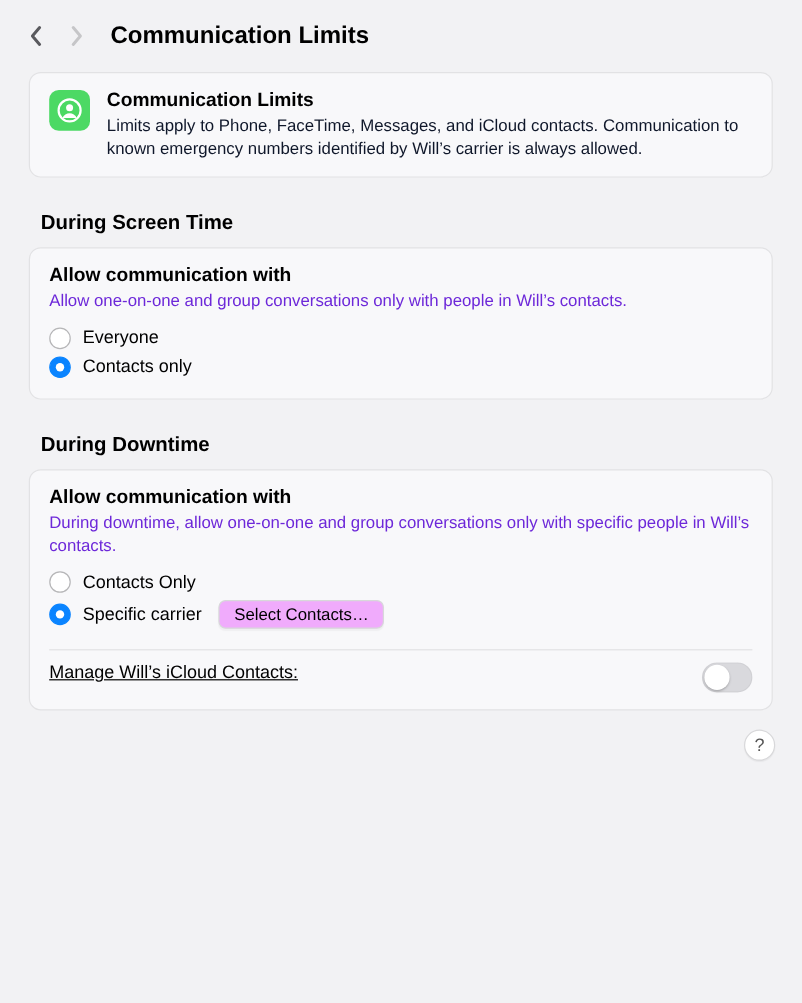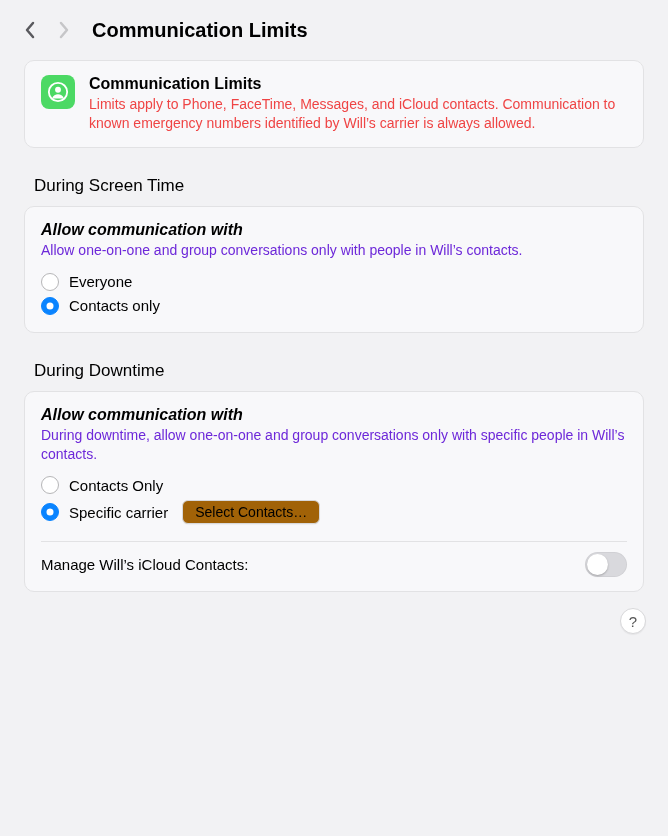--- a/index.html
+++ b/index.html
@@ -70,33 +70,32 @@
       width: 22px;
       height: 22px;
     }
     .info-text .title {
       font-size: 16px;
       font-weight: 600;
       margin-bottom: 2px;
     }
     .info-text .desc {
       font-size: 14px;
-      color: #ef4444;
+      color: #0f172a;
       line-height: 1.35;
     }
     .section-heading {
       font-size: 17px;
-      font-weight: 400;
+      font-weight: 700;
       margin: 28px 0 10px 10px;
     }
     .sub-heading {
       font-size: 16px;
       font-weight: 600;
       margin-bottom: 2px;
-      font-style: italic;
     }
     .sub-desc {
       font-size: 14px;
       color: #6d28d9;
       margin-bottom: 10px;
       line-height: 1.35;
     }
     .radio-row {
       display: flex;
       align-items: center;
@@ -128,35 +127,35 @@
       border-radius: 50%;
     }
     .radio-label {
       font-size: 15px;
       text-align: center;
     }
     .contacts-btn {
       margin-left: 4px;
       padding: 3px 12px;
       font-size: 14px;
-      background: #a16207;
+      background: #f0abfc;
       border: 1px solid #d8d8da;
       border-radius: 6px;
       box-shadow: 0 1px 1px rgba(0,0,0,0.04);
       cursor: pointer;
     }
     .sep {
       border: none;
       border-top: 1px solid #e2e2e4;
       margin: 14px 0 10px 0;
     }
     .manage-row {
       display: flex;
-      align-items: center;
       justify-content: space-between;
+      text-decoration: underline;
     }
     .manage-label {
       font-size: 15px;
     }
     .toggle {
       width: 42px;
       height: 25px;
       background: #d9d9dd;
       border-radius: 25px;
       position: relative;

